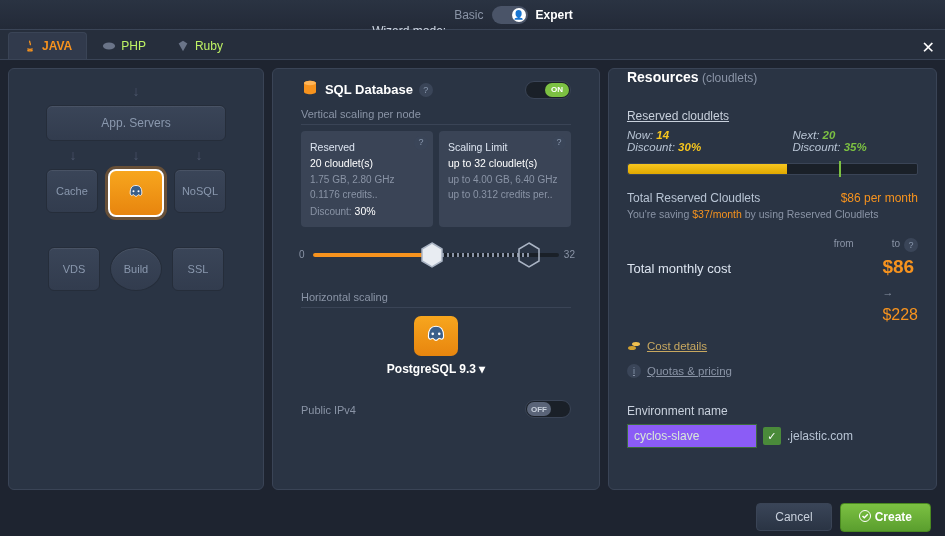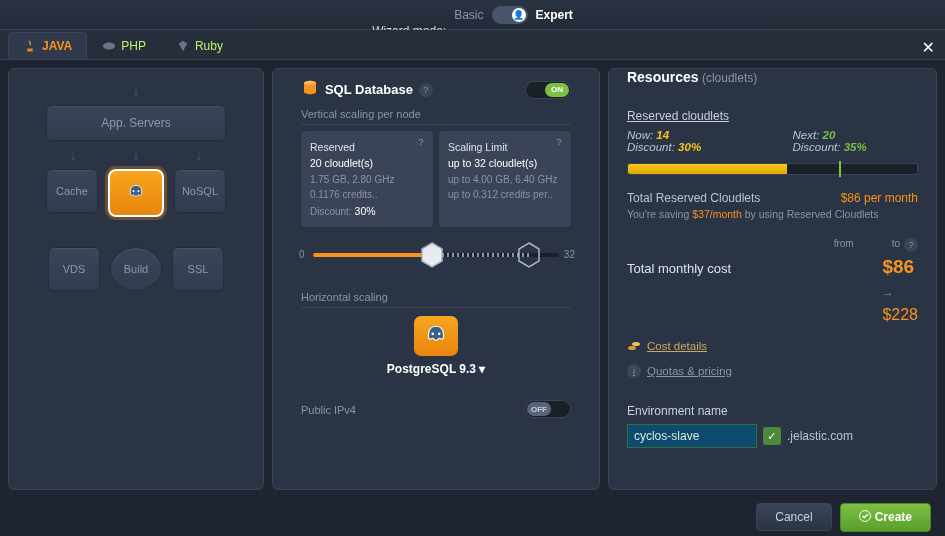--- a/index.html
+++ b/index.html
@@ -87,21 +87,21 @@
 .r-total { display: flex; justify-content: space-between; align-items: baseline; margin-top: 4px; }
 .r-total .lbl { color: #dce4f0; font-size: 13px; }
 .r-total .prices { display: flex; align-items: baseline; gap: 8px; flex-direction: column; }
 .price-from { color: #f7931e; font-size: 19px; font-weight: bold; }
 .price-arrow { color: #8a94a6; font-size: 11px; }
 .price-to { color: #f7931e; font-size: 16px; }
 .r-link { display: flex; align-items: center; gap: 6px; margin-top: 14px; color: #c8a860; font-size: 11.5px; text-decoration: underline; }
 .r-link2 { display: flex; align-items: center; gap: 6px; margin-top: 10px; color: #8a94a6; font-size: 11.5px; text-decoration: underline; }
 .env-label { color: #c8d0dc; margin-top: 26px; font-size: 12px; }
 .env-row { display: flex; align-items: center; gap: 6px; margin-top: 6px; }
-.env-input { background: #0c4a6e; border: 1px solid #3d6b3d; color: #d8e8d8; padding: 4px 6px; width: 130px; font-size: 12px; }
+.env-input { background: #8b5cf6; border: 1px solid #3d6b3d; color: #d8e8d8; padding: 4px 6px; width: 130px; font-size: 12px; }
 .env-chk { width: 18px; height: 18px; background: #4a8a3a; border-radius: 2px; color: #fff; display: flex; align-items: center; justify-content: center; font-size: 11px; }
 .env-domain { color: #b8c4d4; }
 
 
 .footer { height: 38px; display: flex; align-items: center; justify-content: flex-end; gap: 8px; padding: 0 14px; }
 .btn { border-radius: 4px; padding: 6px 18px; font-size: 12px; border: 1px solid #3a4456; cursor: pointer; }
 .btn-cancel { background: linear-gradient(#3a4558, #2a3444); color: #c8d0dc; }
 .btn-create { background: linear-gradient(#7cc142, #5a9e2e); color: #fff; font-weight: bold; border-color: #4a8a20; display: flex; align-items: center; gap: 4px; }
 .db-glyph { width:20px; height:20px; }
 </style>

